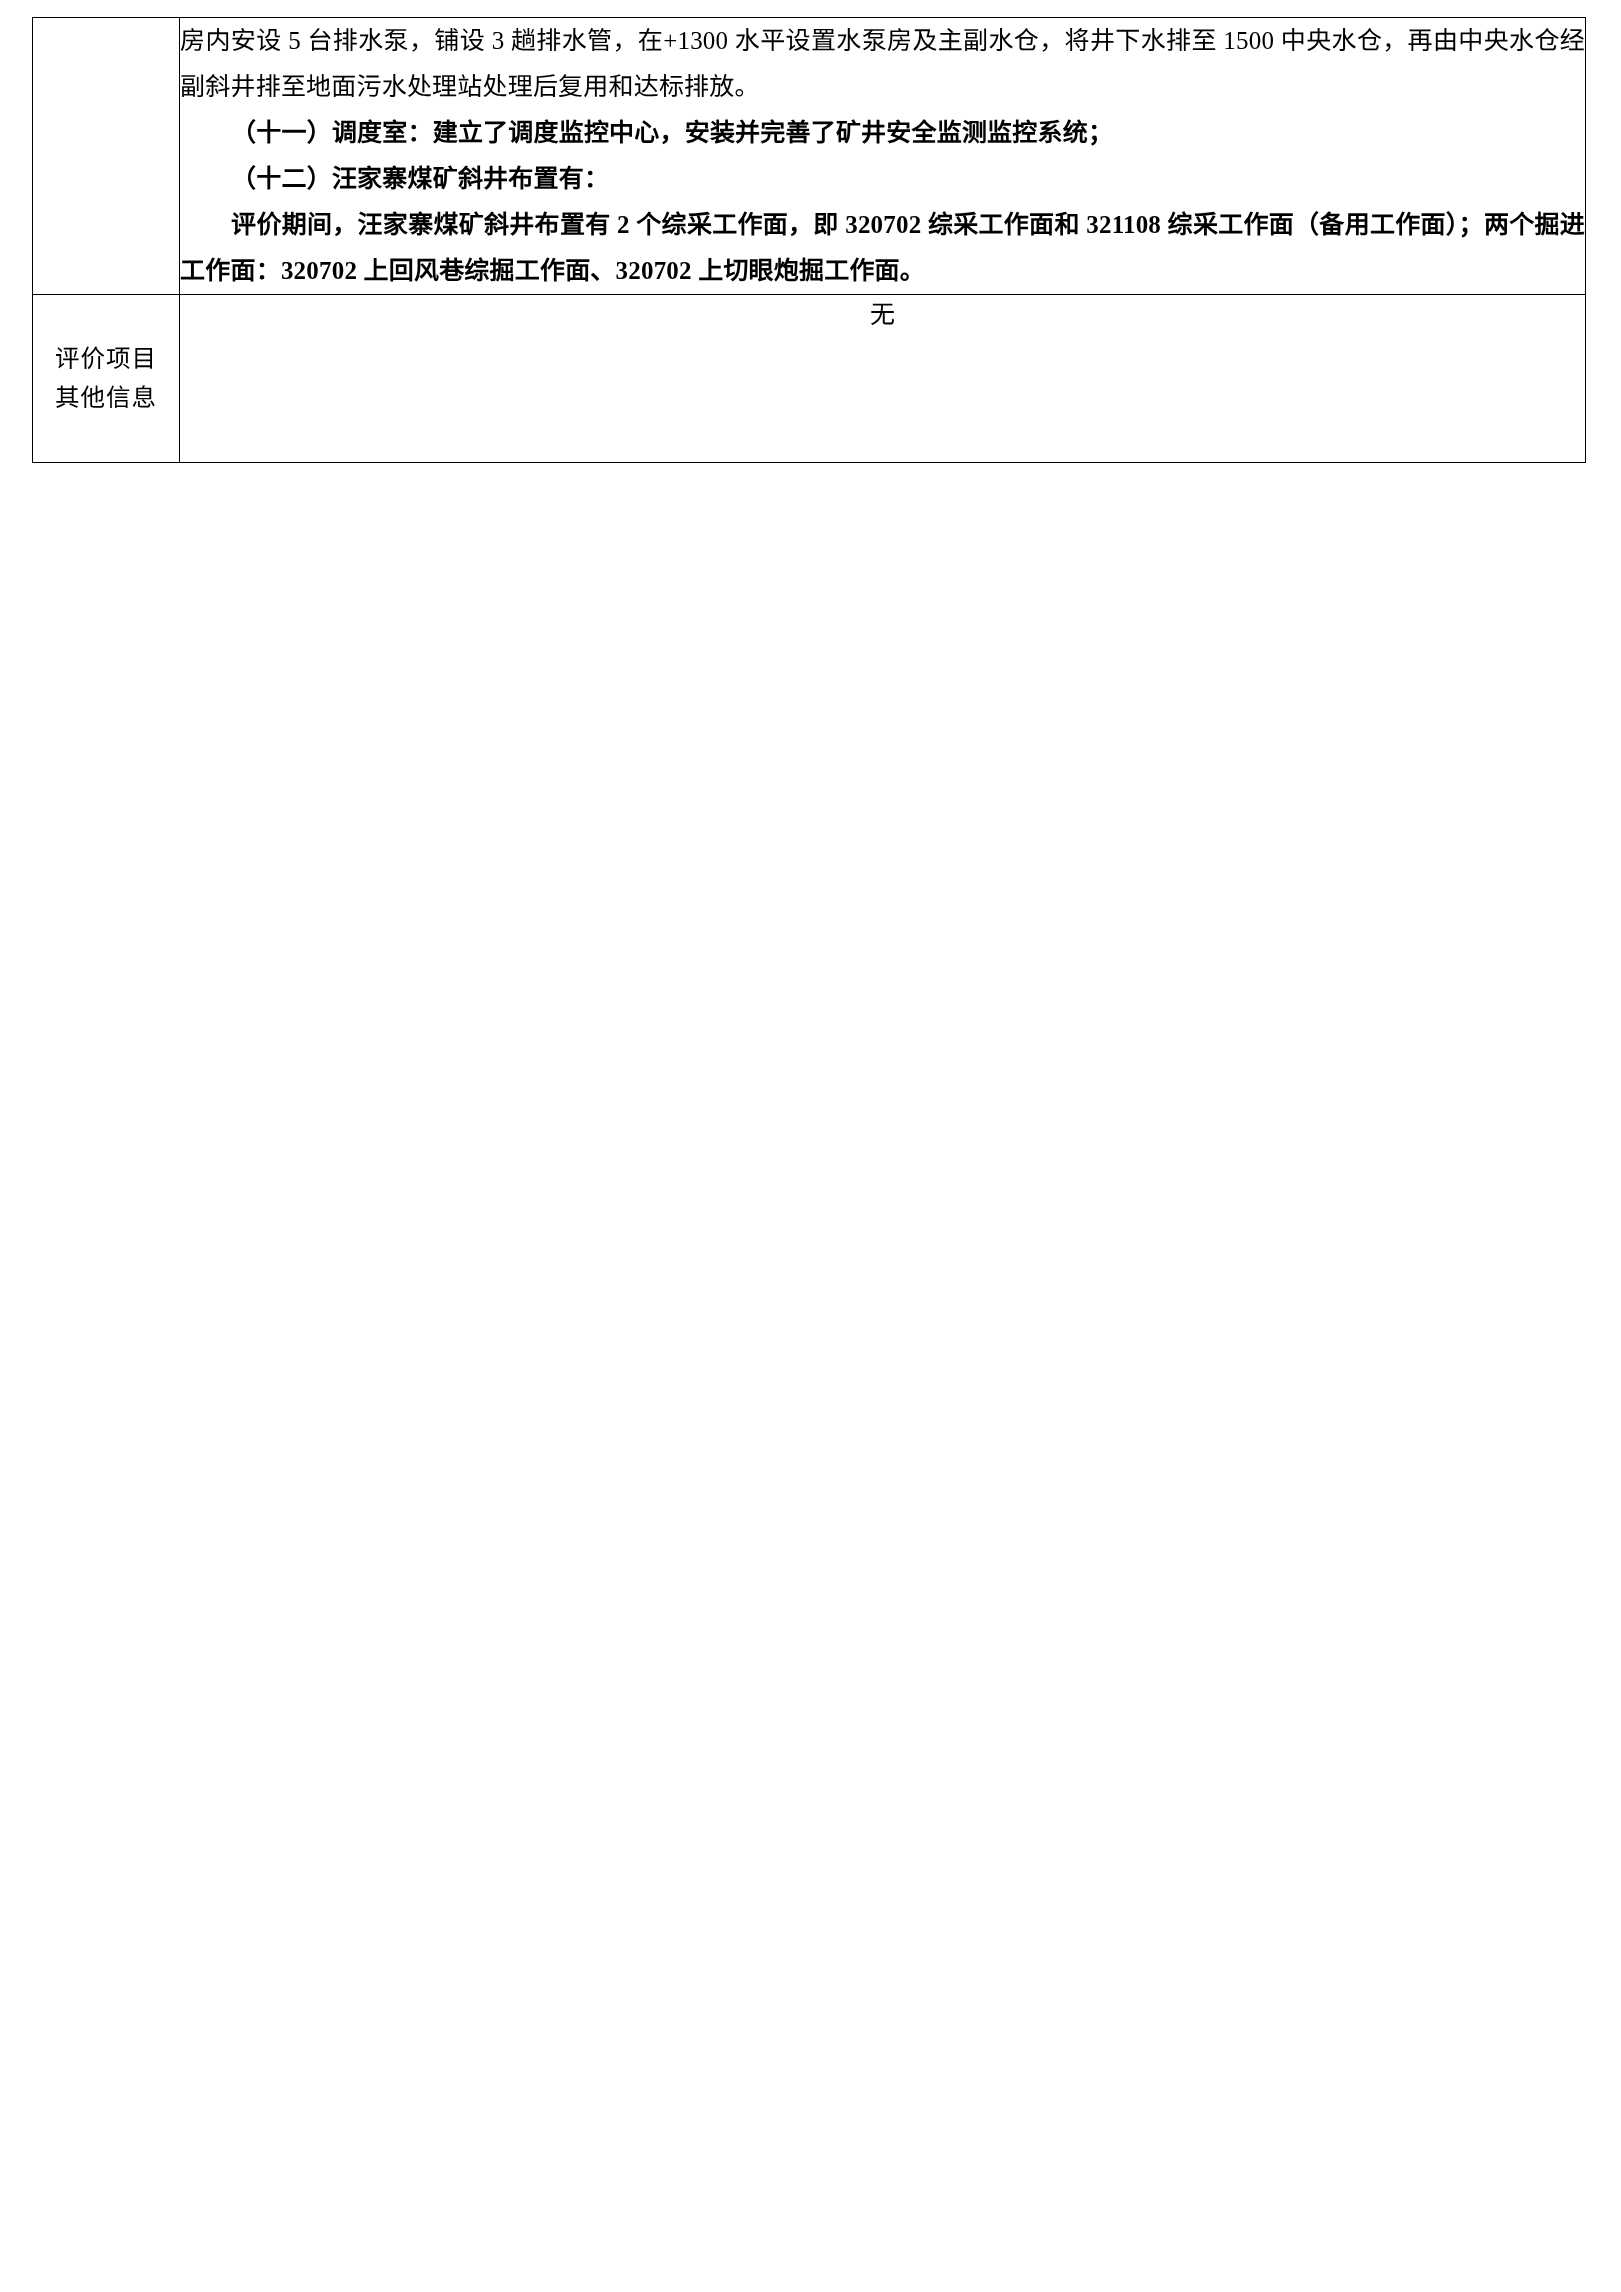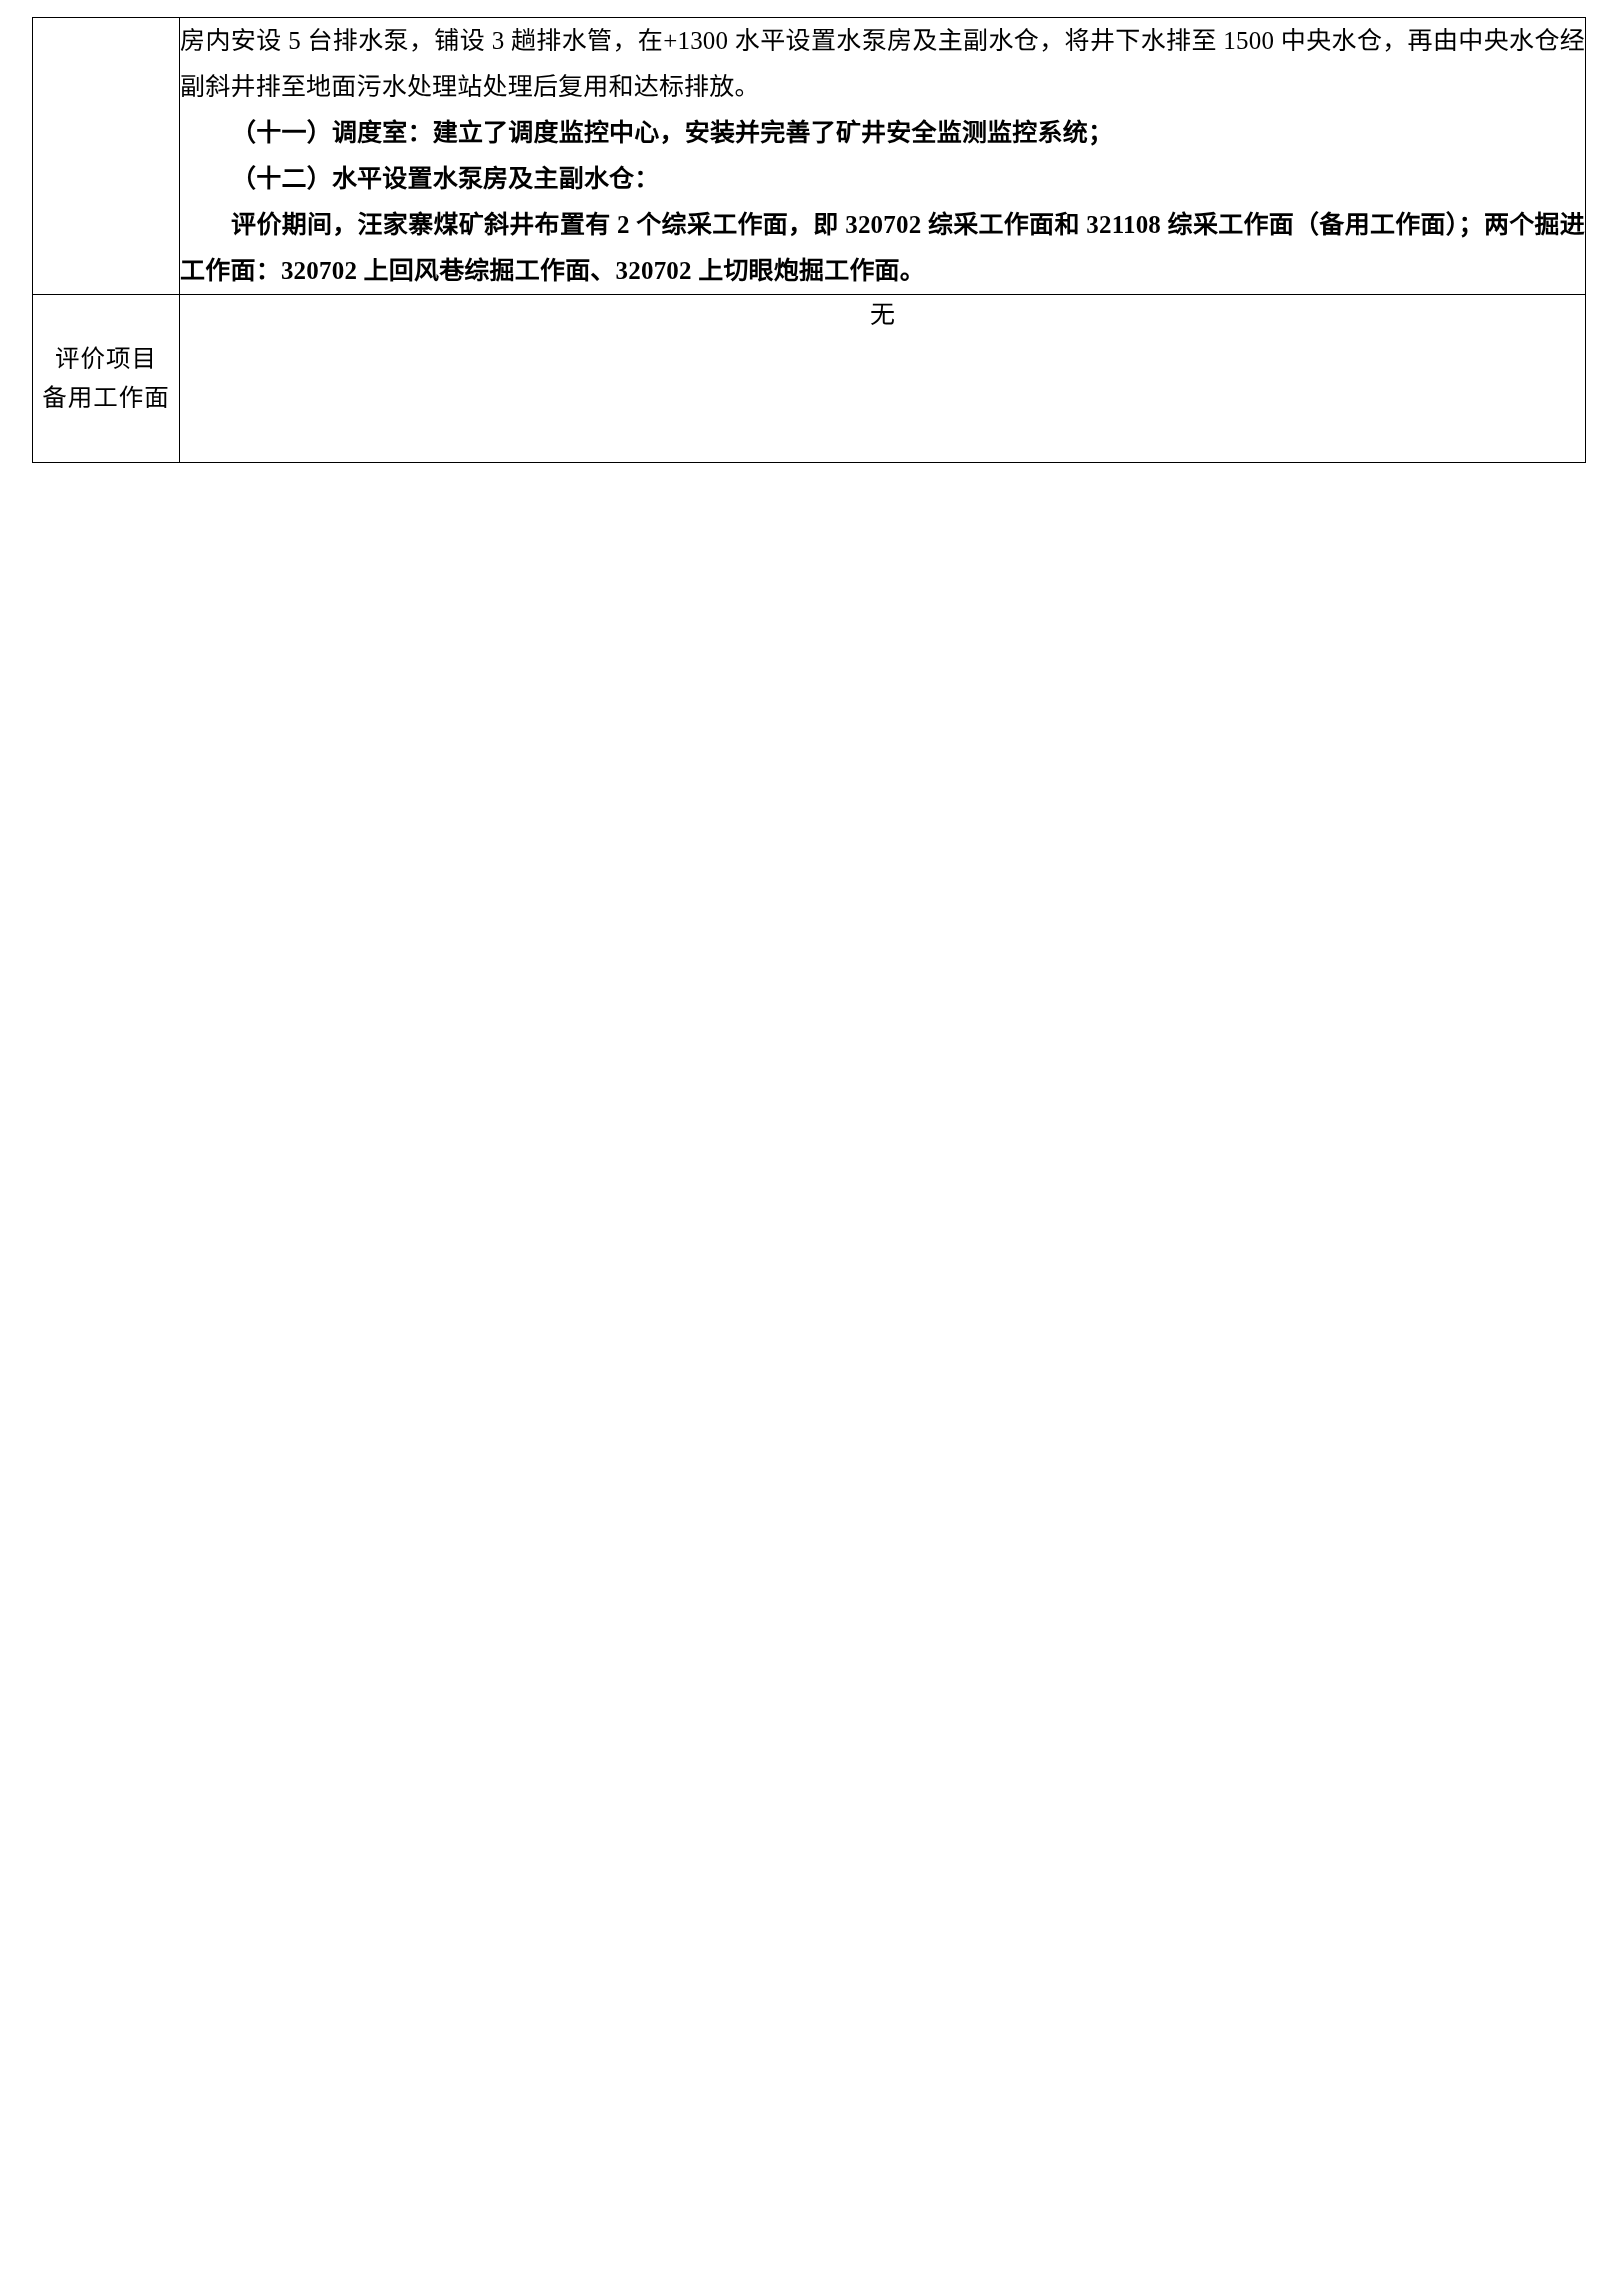--- a/index.html
+++ b/index.html
@@ -93,29 +93,29 @@
     <colgroup>
       <col class="col-label">
       <col class="col-body">
     </colgroup>
     <tbody>
       <tr>
         <td class="label-cell"></td>
         <td class="body-cell">
           <p class="para">房内安设 5 台排水泵，铺设 3 趟排水管，在+1300 水平设置水泵房及主副水仓，将井下水排至 1500 中央水仓，再由中央水仓经副斜井排至地面污水处理站处理后复用和达标排放。</p>
           <p class="para indent">（十一）调度室：建立了调度监控中心，安装并完善了矿井安全监测监控系统；</p>
-          <p class="para indent">（十二）水平设置水泵房及主副水仓：</p>
+          <p class="para indent">（十二）汪家寨煤矿斜井布置有：</p>
           <p class="para indent">评价期间，汪家寨煤矿斜井布置有 2 个综采工作面，即 320702 综采工作面和 321108 综采工作面（备用工作面）；两个掘进工作面：320702 上回风巷综掘工作面、320702 上切眼炮掘工作面。</p>
         </td>
       </tr>
       <tr>
         <td class="label-cell row2-cell">
           <div class="label-stack">
             <div class="label-line">评价项目</div>
-            <div class="label-line">备用工作面</div>
+            <div class="label-line">其他信息</div>
           </div>
         </td>
         <td class="body-cell row2-cell">
           <div class="center-none">无</div>
         </td>
       </tr>
     </tbody>
   </table>
 </div>
 

